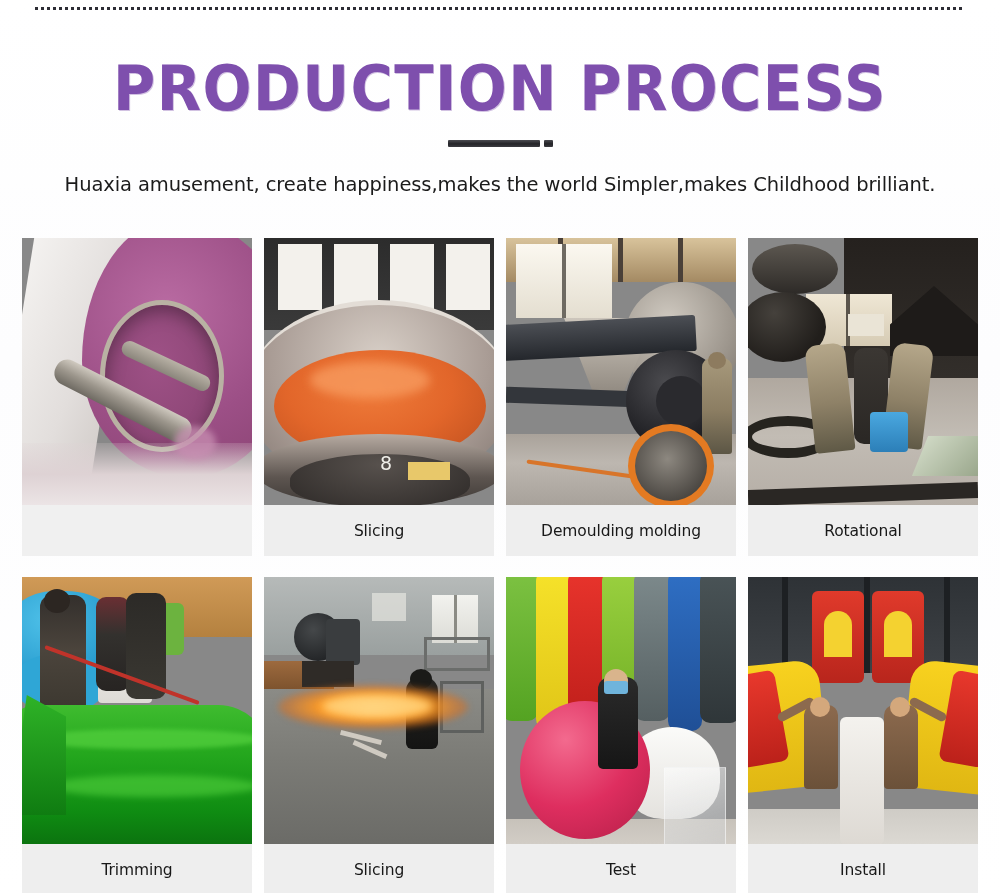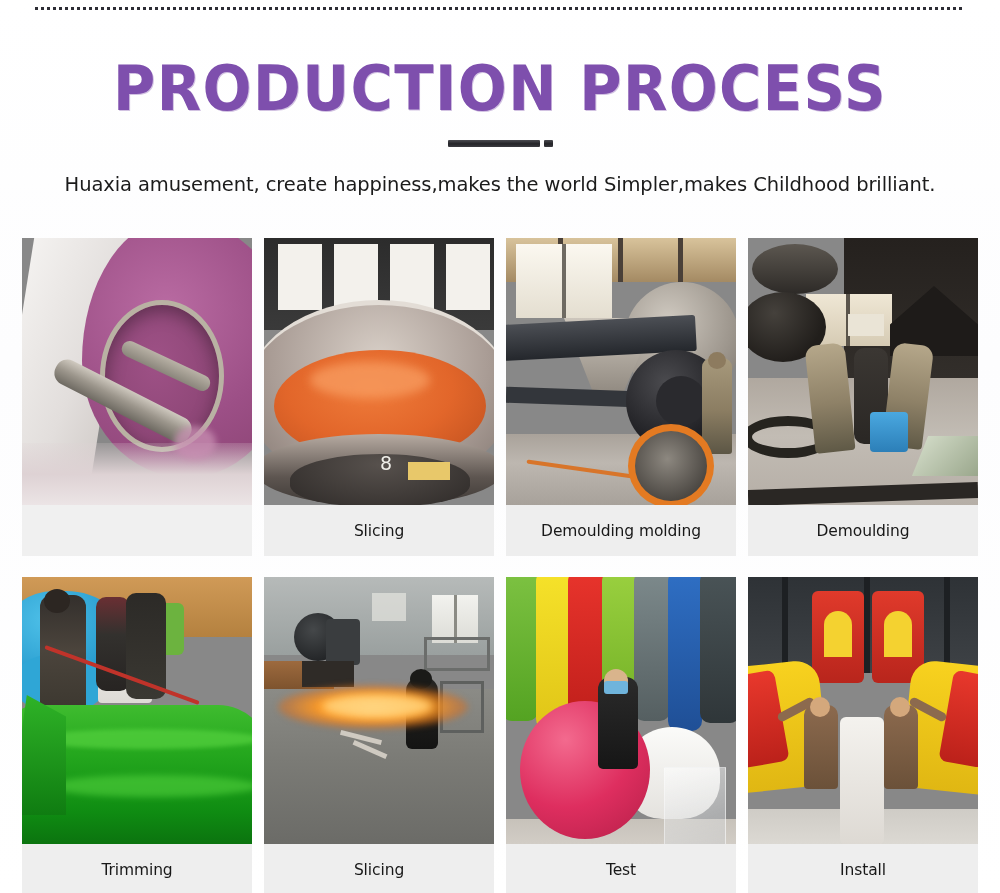--- a/index.html
+++ b/index.html
@@ -368,21 +368,21 @@
           <span class="ph dome"></span>
         <span class="ph floor2"></span>
         <span class="ph frame"></span>
           <span class="ph panel"></span>
         <span class="ph w1"></span>
           <span class="ph w2"></span>
           <span class="ph w3"></span>
         <span class="ph box"></span>
           <span class="ph bar"></span>
       </div>
-      <div class="caption">Demoulding</div>
+      <div class="caption">Rotational</div>
     </div>
 
     <div class="card">
       <div class="photo p5">
         <span class="ph wall"></span>
           <span class="ph green-bg"></span>
         <span class="ph blue"></span>
           <span class="ph blue2"></span>
           <span class="ph whitepanel"></span>
         <span class="ph p-b"></span>

